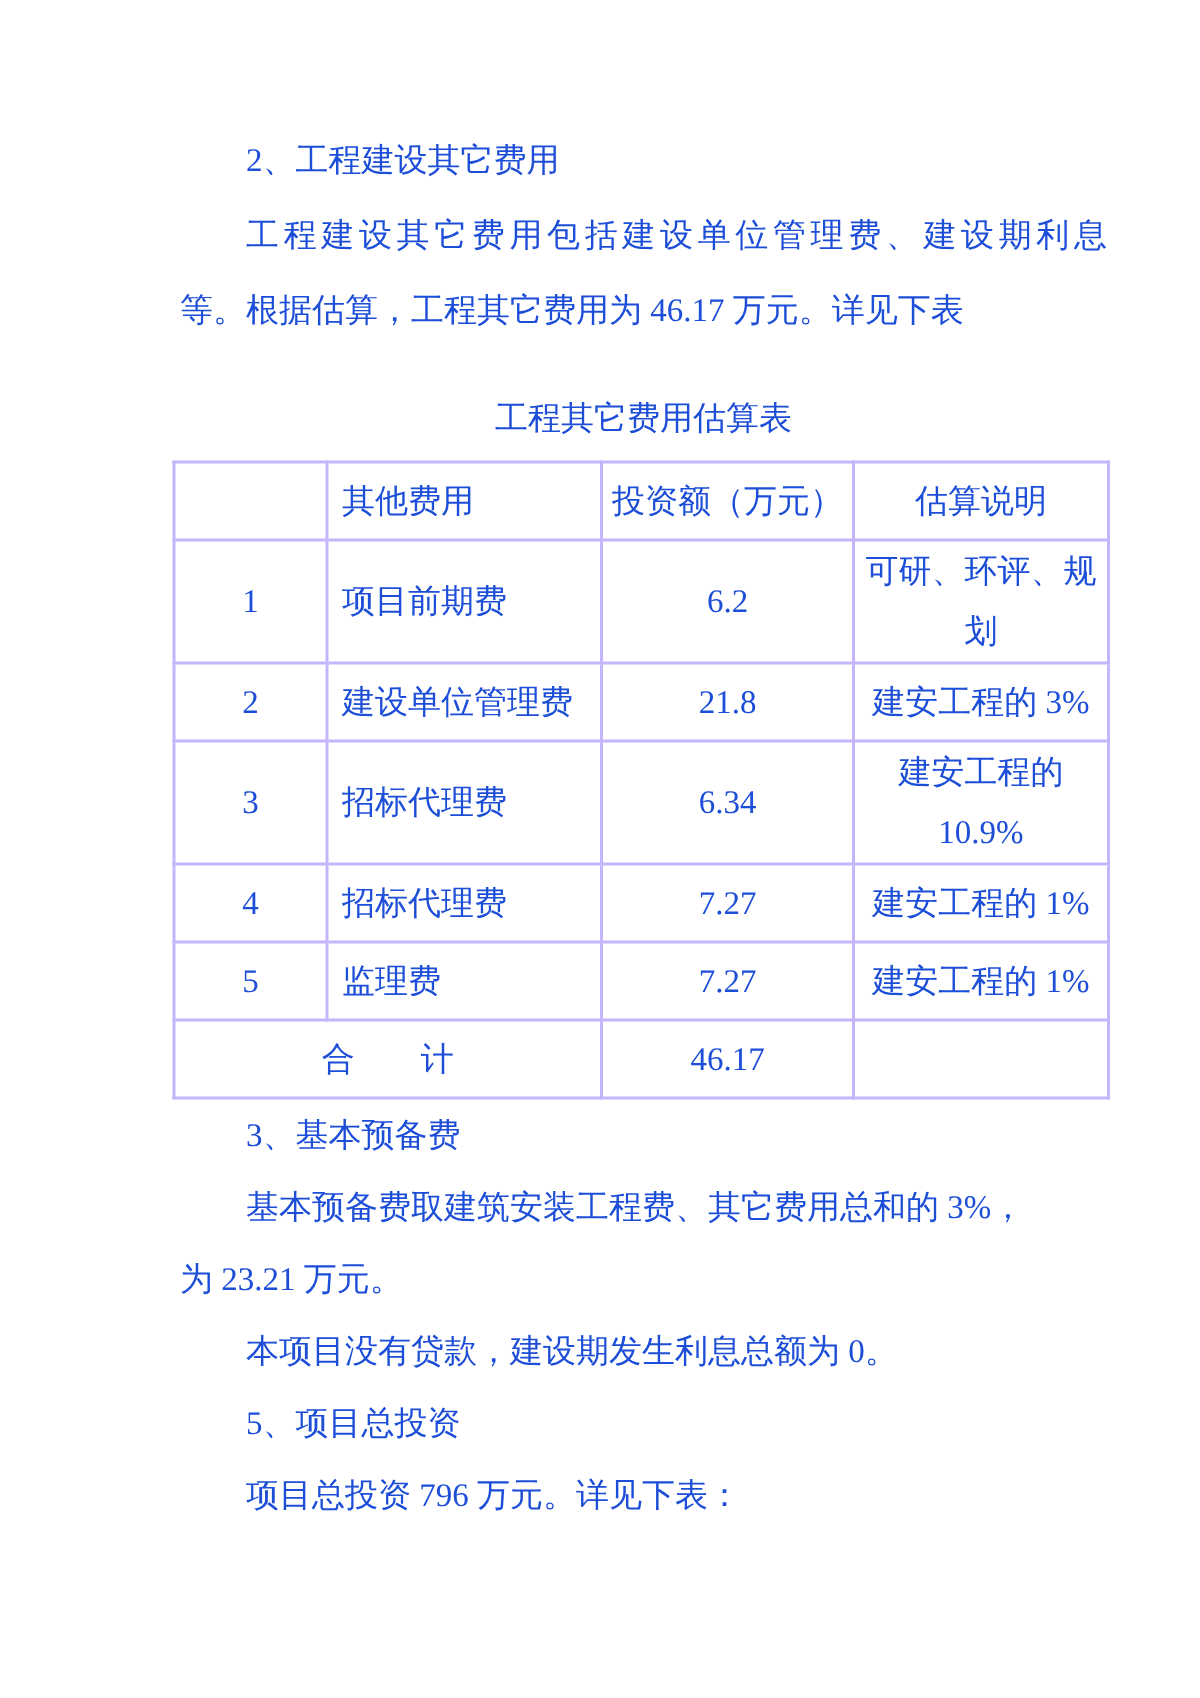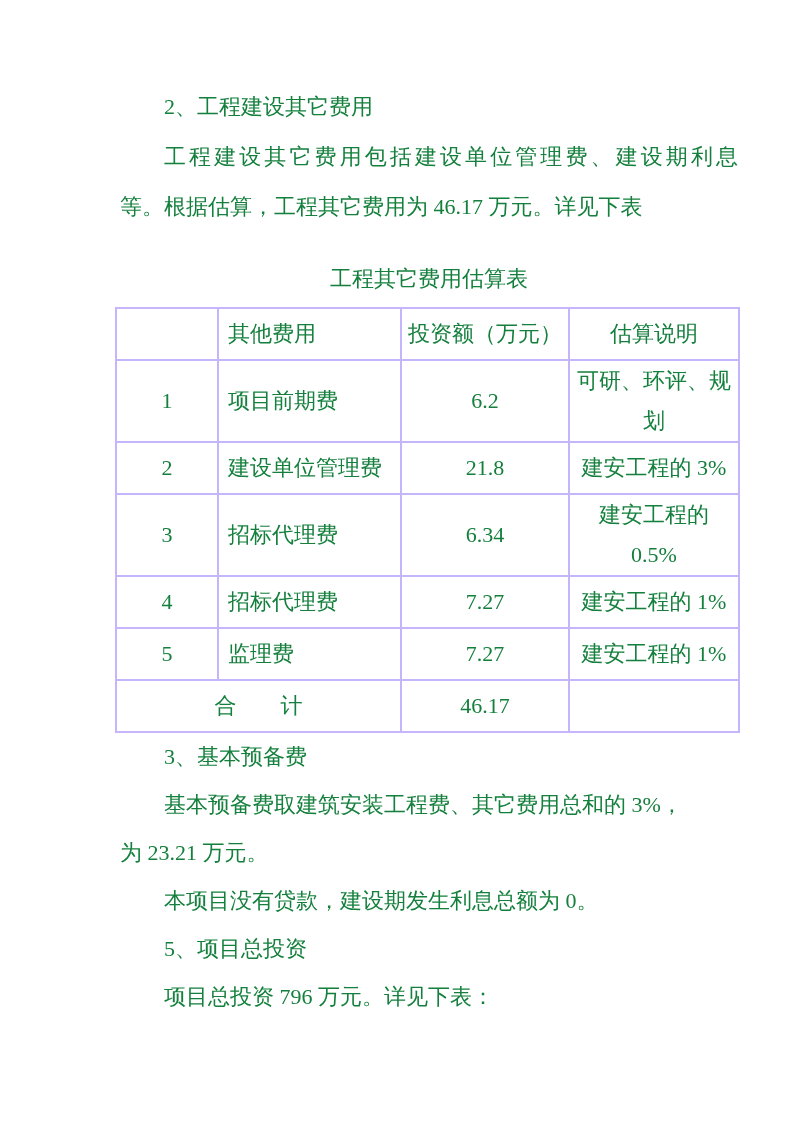--- a/index.html
+++ b/index.html
@@ -1,21 +1,21 @@
 <!DOCTYPE html>
 <html><head>
 <meta charset="utf-8">
 <style>
   html, body { margin: 0; padding: 0; background: #ffffff; }
   .page {
     position: relative;
     width: 800px;
     height: 1132px;
     background: #ffffff;
-    color: #15803d;
+    color: #1d4ed8;
     font-family: "Liberation Serif", "DejaVu Serif", serif;
     overflow: hidden;
   }
   .content {
     position: absolute;
     left: 120px;
     top: 82px;
     width: 618px;
     font-size: 22px;
     line-height: 50px;
@@ -91,21 +91,21 @@
           <td class="c-left">建设单位管理费</td>
           <td class="c-center">21.8</td>
           <td class="c-center">建安工程的 3%</td>
         </tr>
 
         <tr class="r-tall">
           <td class="c-center">3</td>
           <td class="c-left">招标代理费</td>
           <td class="c-center">6.34</td>
           <td class="c-center multiline">建安工程的
-0.5%</td>
+10.9%</td>
         </tr>
 
         <tr class="r-short">
           <td class="c-center">4</td>
           <td class="c-left">招标代理费</td>
           <td class="c-center">7.27</td>
           <td class="c-center">建安工程的 1%</td>
         </tr>
 
         <tr class="r-short">

